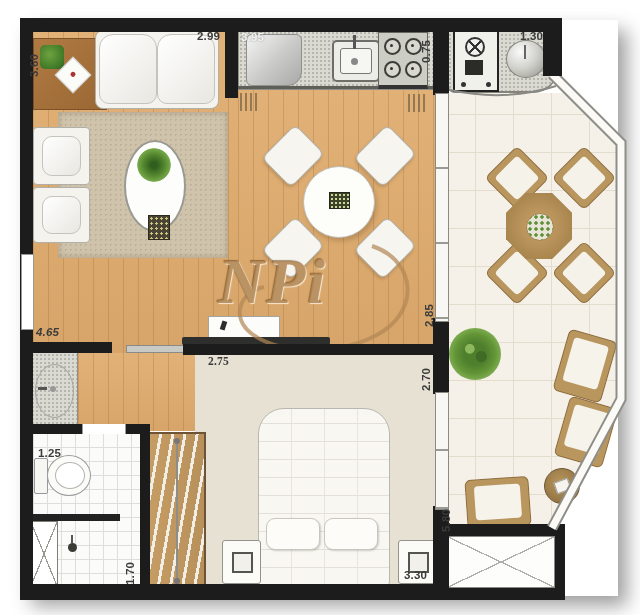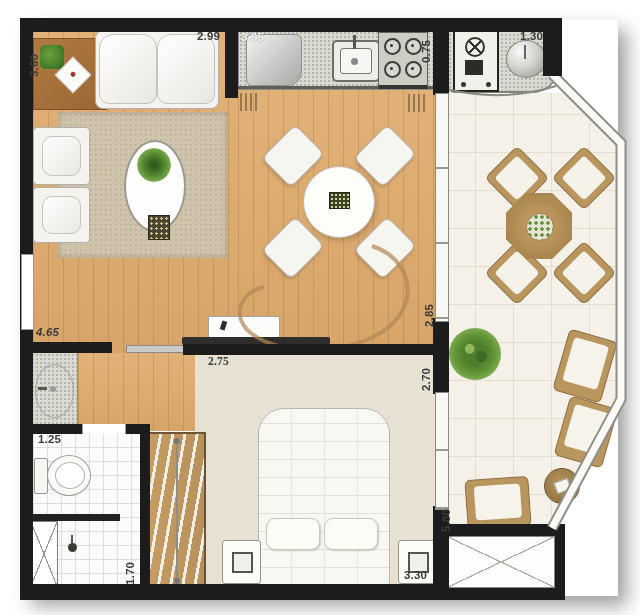--- a/index.html
+++ b/index.html
@@ -181,21 +181,21 @@
   
   .overlay{left:0;top:0;z-index:5;pointer-events:none;}
   
   .dim{position:absolute;z-index:9;font-size:11.5px;font-weight:700;color:#3b3b3b;letter-spacing:.2px;white-space:nowrap;}
   .dim.v{transform:rotate(-90deg);transform-origin:left top;}
   .d-living-h{left:28px;top:77px;} .d-living-w{left:197px;top:30px;}
   .d-kitchen-w{left:241px;top:31px;color:#f4f4f2;text-shadow:0 0 2px rgba(60,60,60,.5);}
   .d-kitchen-d{left:420px;top:63px;} .d-grill-w{left:520px;top:30px;}
   .d-hall{left:36px;top:326px;font-style:italic;} .d-bed-w{left:208px;top:355px;font-family:Liberation Serif, serif;}
   .d-dining-d{left:423px;top:327px;} .d-bed-d{left:420px;top:391px;}
-  .d-bath-w{left:38px;top:433px;} .d-shower{left:124px;top:585px;}
+  .d-bath-w{left:38px;top:447px;} .d-shower{left:124px;top:585px;}
   .d-bed-l{left:404px;top:569px;} .d-terrace{left:440px;top:532px;}
   
   .watermark{left:218px;top:250px;width:220px;z-index:10;font-family:"Liberation Serif",serif;
     font-style:italic;font-weight:700;font-size:64px;line-height:1;color:rgba(178,134,84,.85);
     text-shadow:1px 1px 1px rgba(255,248,235,.8),-1px -1px 1px rgba(96,62,24,.55);letter-spacing:2px;}
 </style>
 </head>
 <body>
 
 <div class="stage">
@@ -374,13 +374,14 @@
   <div class="dim d-grill-w">1.30</div>
   <div class="dim d-hall">4.65</div>
   <div class="dim d-bed-w">2.75</div>
   <div class="dim v d-dining-d">2.85</div>
   <div class="dim v d-bed-d">2.70</div>
   <div class="dim d-bath-w">1.25</div>
   <div class="dim v d-shower">1.70</div>
   <div class="dim d-bed-l">3.30</div>
   <div class="dim v d-terrace">5.80</div>
 
+  <div class="abs watermark">NPi</div>
 </div>
 
 </body></html>

